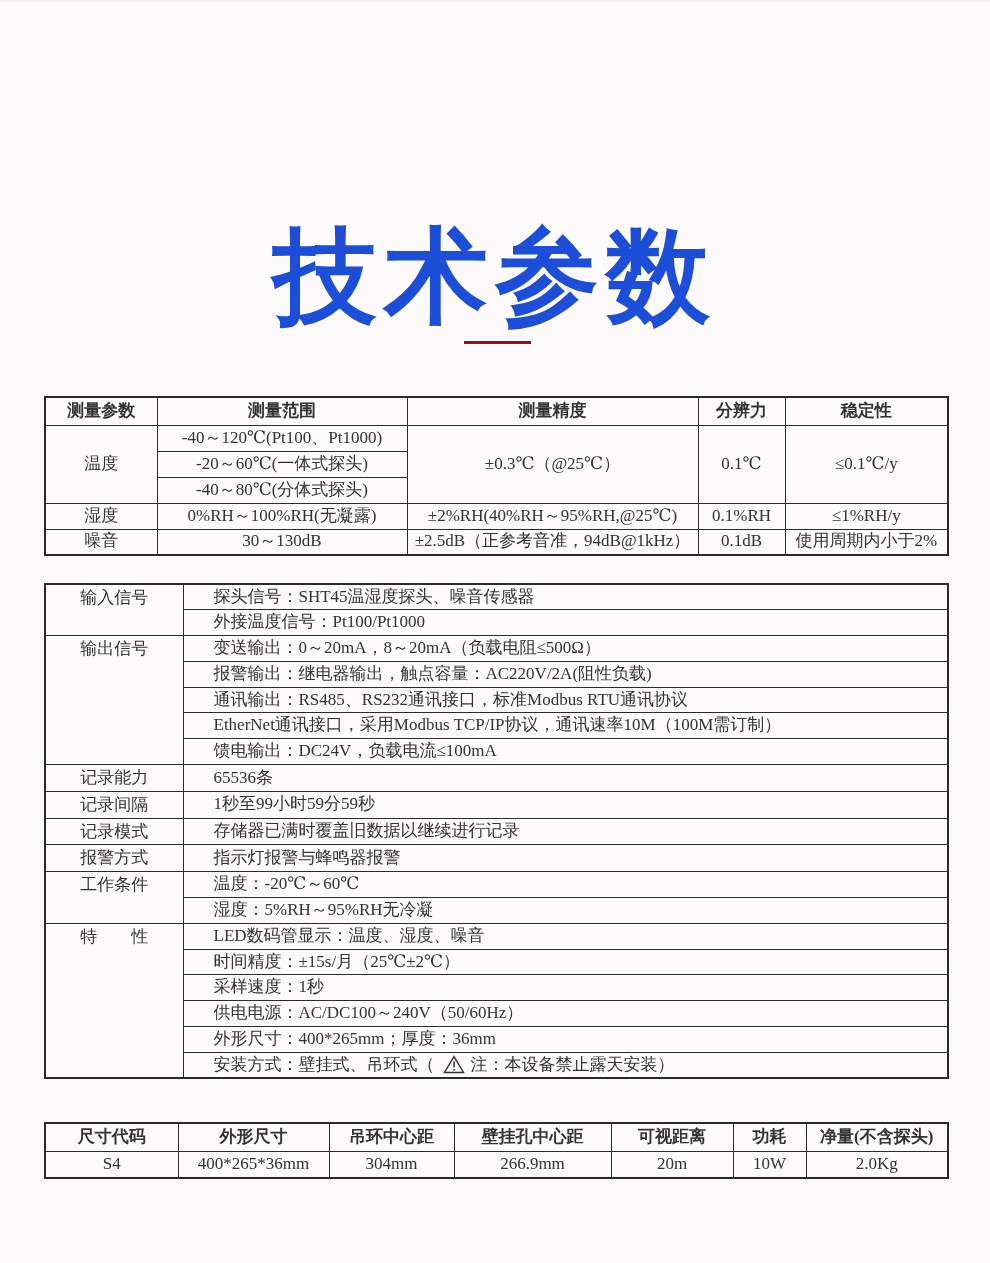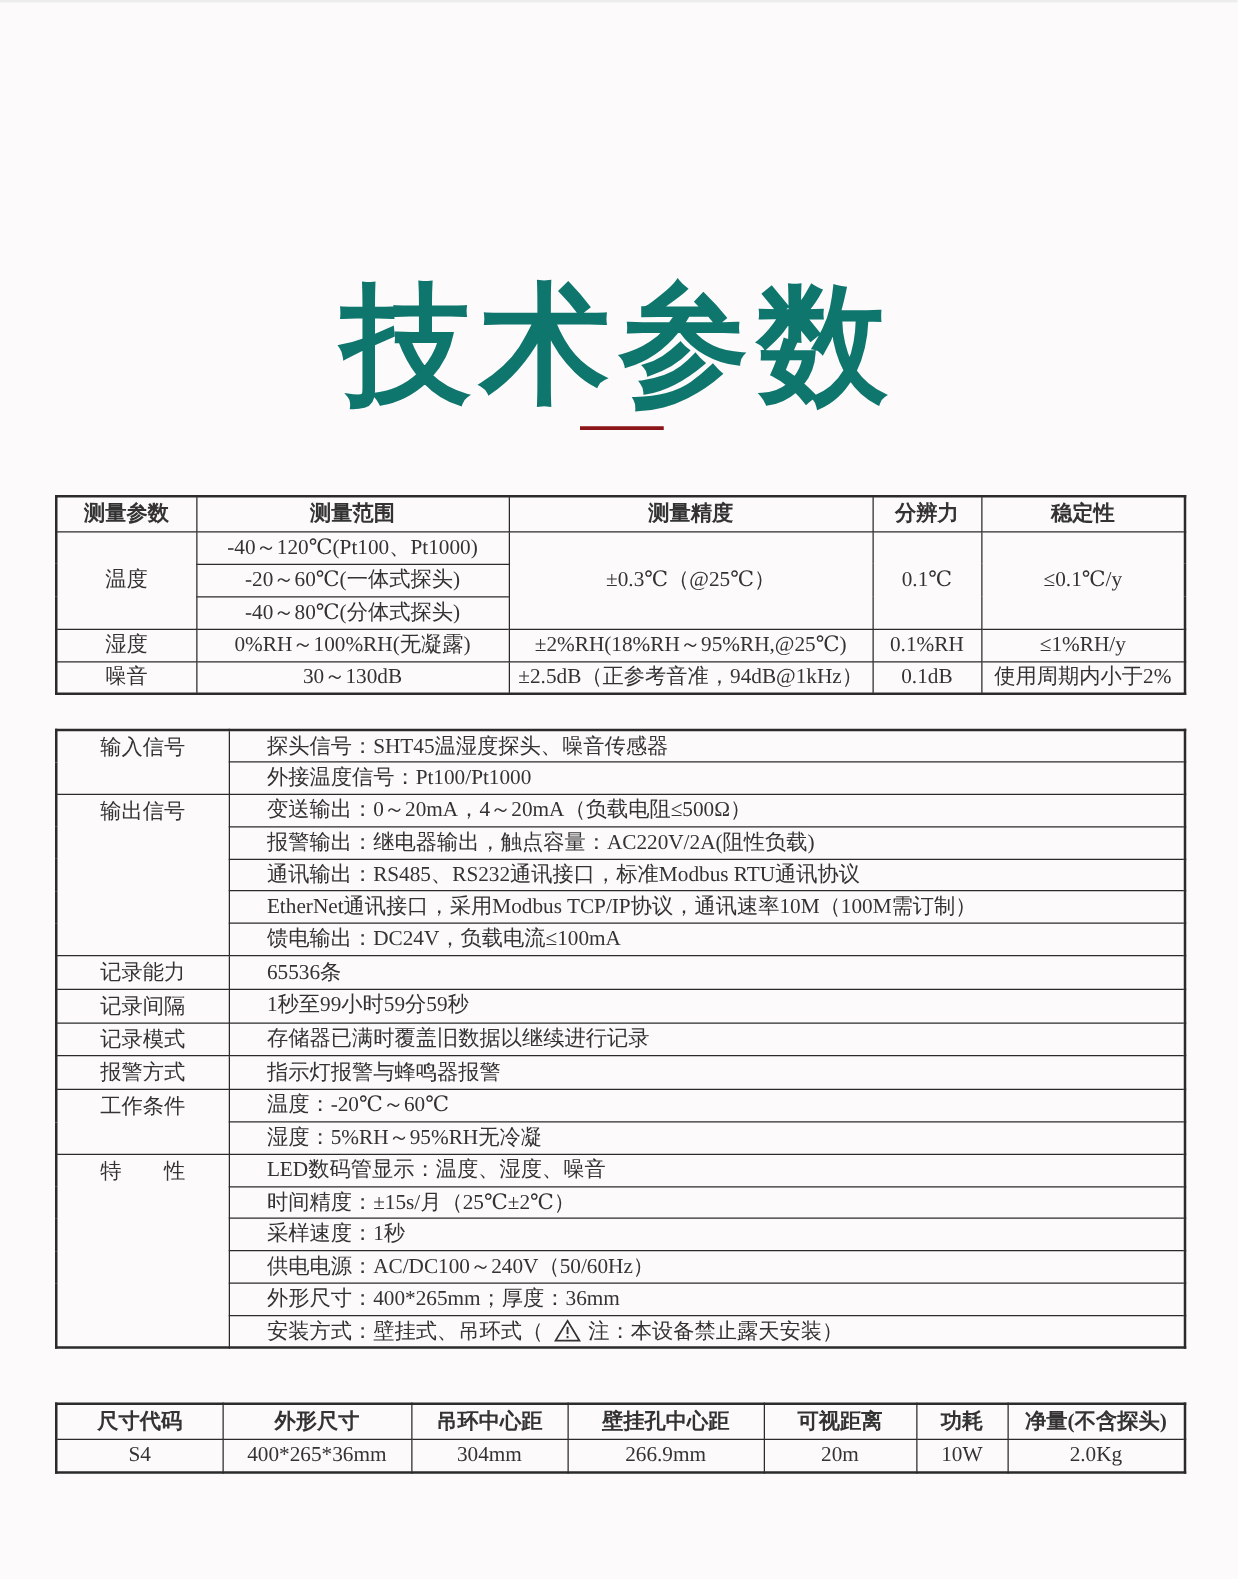--- a/index.html
+++ b/index.html
@@ -8,21 +8,21 @@
     background:#fcfafa;
     font-family:"Liberation Serif","DejaVu Serif",serif;
     color:#333;overflow:hidden;
   }
   .top-strip{position:absolute;top:0;left:0;width:990px;height:2px;background:#ededed;}
   .page-title{
     position:absolute;top:150px;left:0;width:990px;
     text-align:center;
     font-family:"Liberation Sans","DejaVu Sans",sans-serif;
     font-weight:bold;font-size:104px;line-height:1.08;
-    color:#0f766e;letter-spacing:7px;
+    color:#1d4ed8;letter-spacing:7px;
   }
   .title-divider{position:absolute;top:341px;left:464px;width:67px;height:3px;}
 
   table{
     position:absolute;left:44px;
     border-collapse:collapse;table-layout:fixed;width:903px;
     border:2px solid #2b2b2b;
   }
   th,td{
     border:1px solid #2b2b2b;
@@ -89,21 +89,21 @@
       </tr>
       <tr>
         <td>-20～60℃(一体式探头)</td>
       </tr>
       <tr>
         <td>-40～80℃(分体式探头)</td>
       </tr>
       <tr>
         <td rowspan="1">湿度</td>
         <td>0%RH～100%RH(无凝露)</td>
-        <td rowspan="1">±2%RH(18%RH～95%RH,@25℃)</td>
+        <td rowspan="1">±2%RH(40%RH～95%RH,@25℃)</td>
         <td rowspan="1">0.1%RH</td>
         <td rowspan="1">≤1%RH/y</td>
       </tr>
       <tr>
         <td rowspan="1">噪音</td>
         <td>30～130dB</td>
         <td rowspan="1">±2.5dB（正参考音准，94dB@1kHz）</td>
         <td rowspan="1">0.1dB</td>
         <td rowspan="1">使用周期内小于2%</td>
       </tr>
@@ -118,21 +118,21 @@
   <tbody>
       <tr>
         <td rowspan="2" class="label">输入信号</td>
         <td class="content">探头信号：SHT45温湿度探头、噪音传感器</td>
       </tr>
       <tr>
         <td class="content">外接温度信号：Pt100/Pt1000</td>
       </tr>
       <tr>
         <td rowspan="5" class="label">输出信号</td>
-        <td class="content">变送输出：0～20mA，4～20mA（负载电阻≤500Ω）</td>
+        <td class="content">变送输出：0～20mA，8～20mA（负载电阻≤500Ω）</td>
       </tr>
       <tr>
         <td class="content">报警输出：继电器输出，触点容量：AC220V/2A(阻性负载)</td>
       </tr>
       <tr>
         <td class="content">通讯输出：RS485、RS232通讯接口，标准Modbus RTU通讯协议</td>
       </tr>
       <tr>
         <td class="content indent">EtherNet通讯接口，采用Modbus TCP/IP协议，通讯速率10M（100M需订制）</td>
       </tr>

